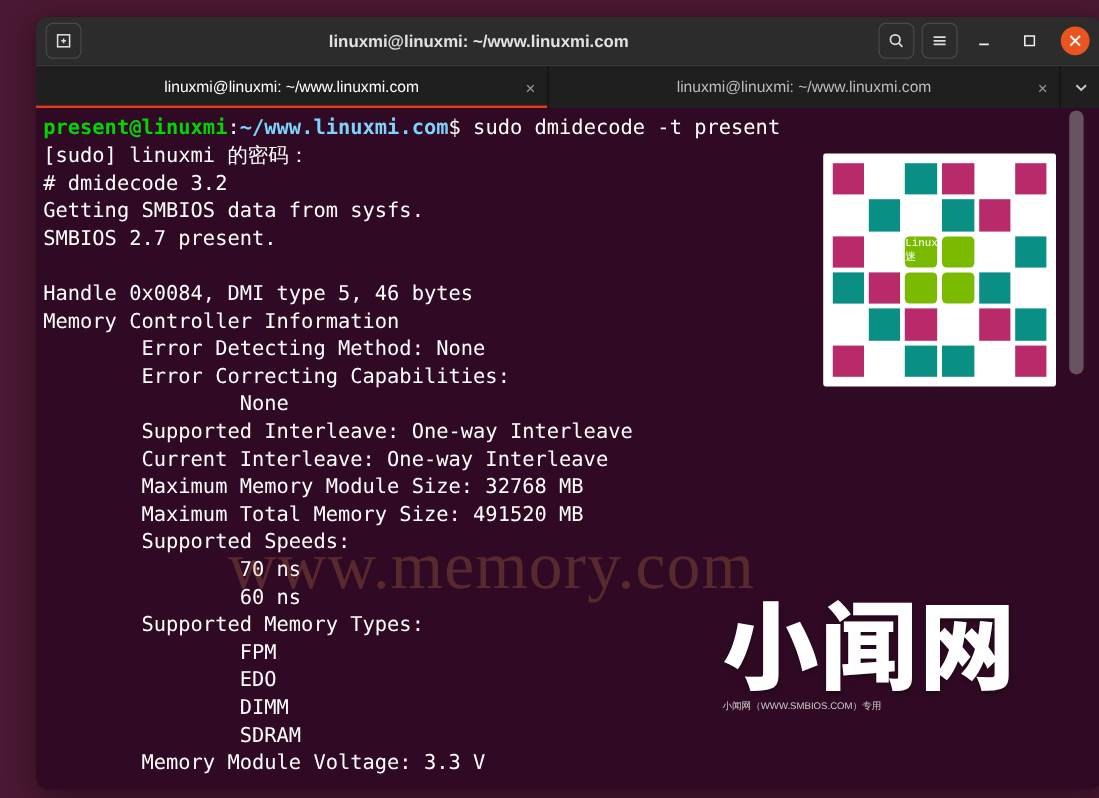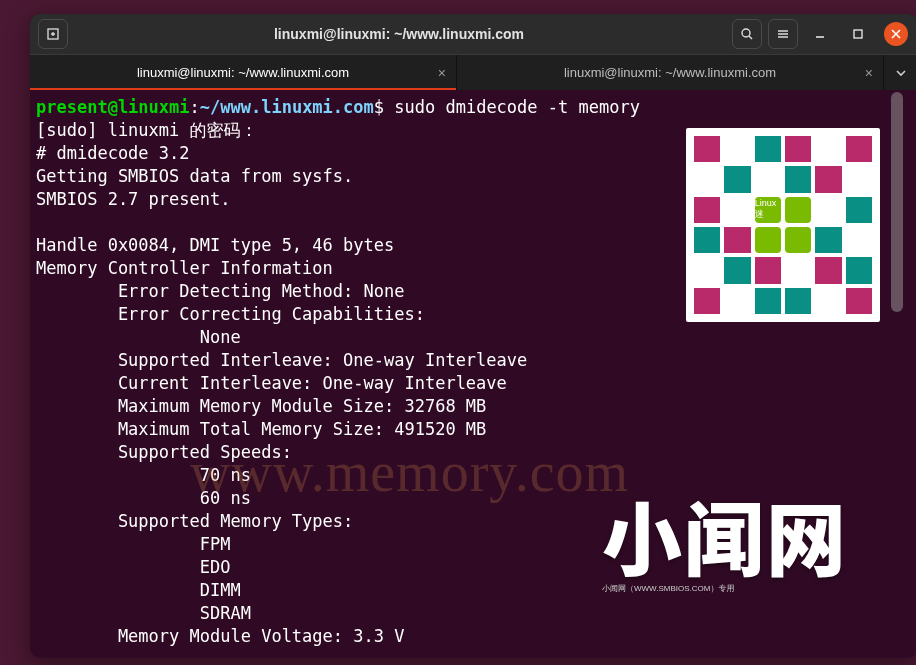--- a/index.html
+++ b/index.html
@@ -138,21 +138,21 @@
   background: #fff;
   padding: 8px;
   display: grid;
   grid-template-columns: repeat(6,1fr);
   grid-template-rows: repeat(6,1fr);
   gap: 4px;
   border-radius: 2px;
 }
 .qr .sq { background: #b82a6a; }
 .qr .tq { background: #0a8f84; }
-.qr .lg { background: #7aba00; border-radius: 4px; display:flex;align-items:center;justify-content:center;font-size:10px;color:#fff; }
+.qr .lg { background: #7aba00; border-radius: 4px; display:flex;align-items:center;justify-content:center;font-size:10px;color:#fff;font-family:Liberation Mono, monospace; }
 .qr .lg span { font-size:9px; }
 .qr .e { background: #fff; }
 .brand {
   position: absolute;
   right: 14px;
   bottom: 22px;
   width: 300px;
   height: 154px;
   color: #fff;
   text-align: left;
@@ -246,21 +246,21 @@
       <span>linuxmi@linuxmi: ~/www.linuxmi.com</span>
       <span class="x">×</span>
     </div>
     <div class="menu">
       <svg width="12" height="12" viewBox="0 0 12 12">
           <polyline points="2,4 6,8 10,4" fill="none" stroke="#ccc" stroke-width="1.6"></polyline>
         </svg>
     </div>
   </div>
 
-  <div class="term"><span class="green">present@linuxmi</span><span class="white">:</span><span class="blue">~/www.linuxmi.com</span><span class="white">$ </span><span class="white">sudo dmidecode -t memory</span>
+  <div class="term"><span class="green">present@linuxmi</span><span class="white">:</span><span class="blue">~/www.linuxmi.com</span><span class="white">$ </span><span class="white">sudo dmidecode -t present</span>
 <span id="out">[sudo] linuxmi 的密码：
 # dmidecode 3.2
 Getting SMBIOS data from sysfs.
 SMBIOS 2.7 present.
 
 Handle 0x0084, DMI type 5, 46 bytes
 Memory Controller Information
         Error Detecting Method: None
         Error Correcting Capabilities:
                 None

